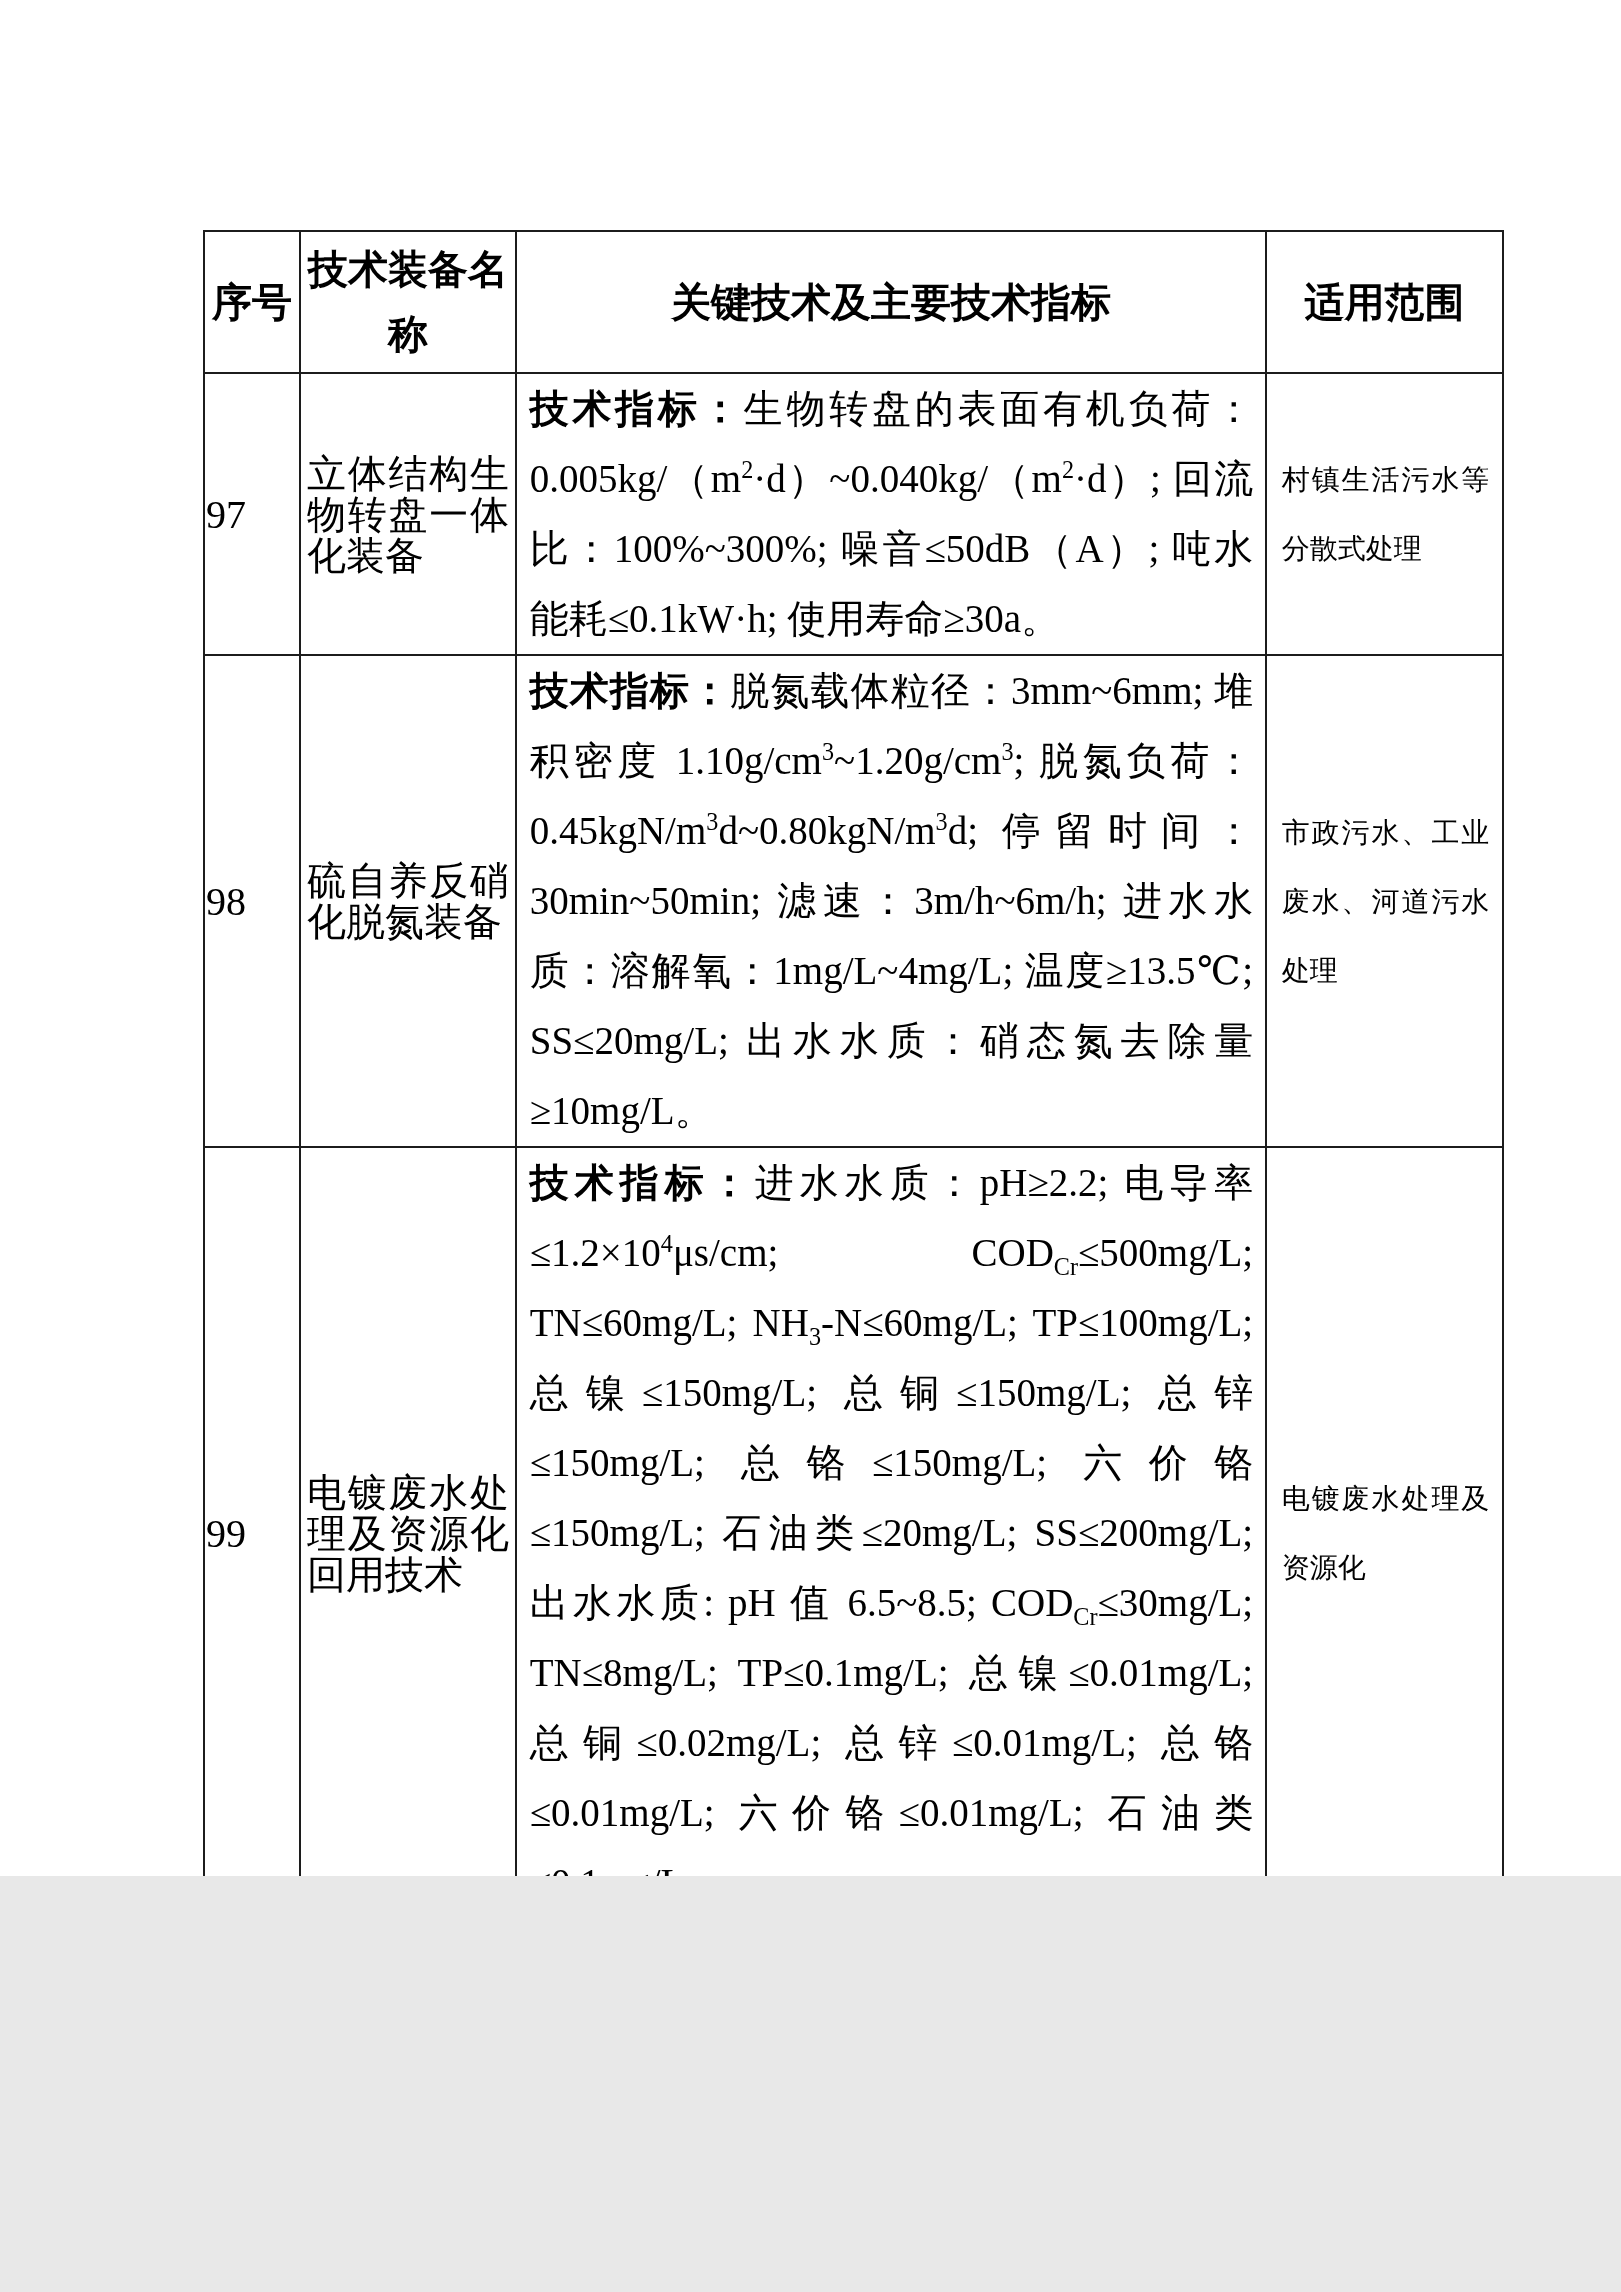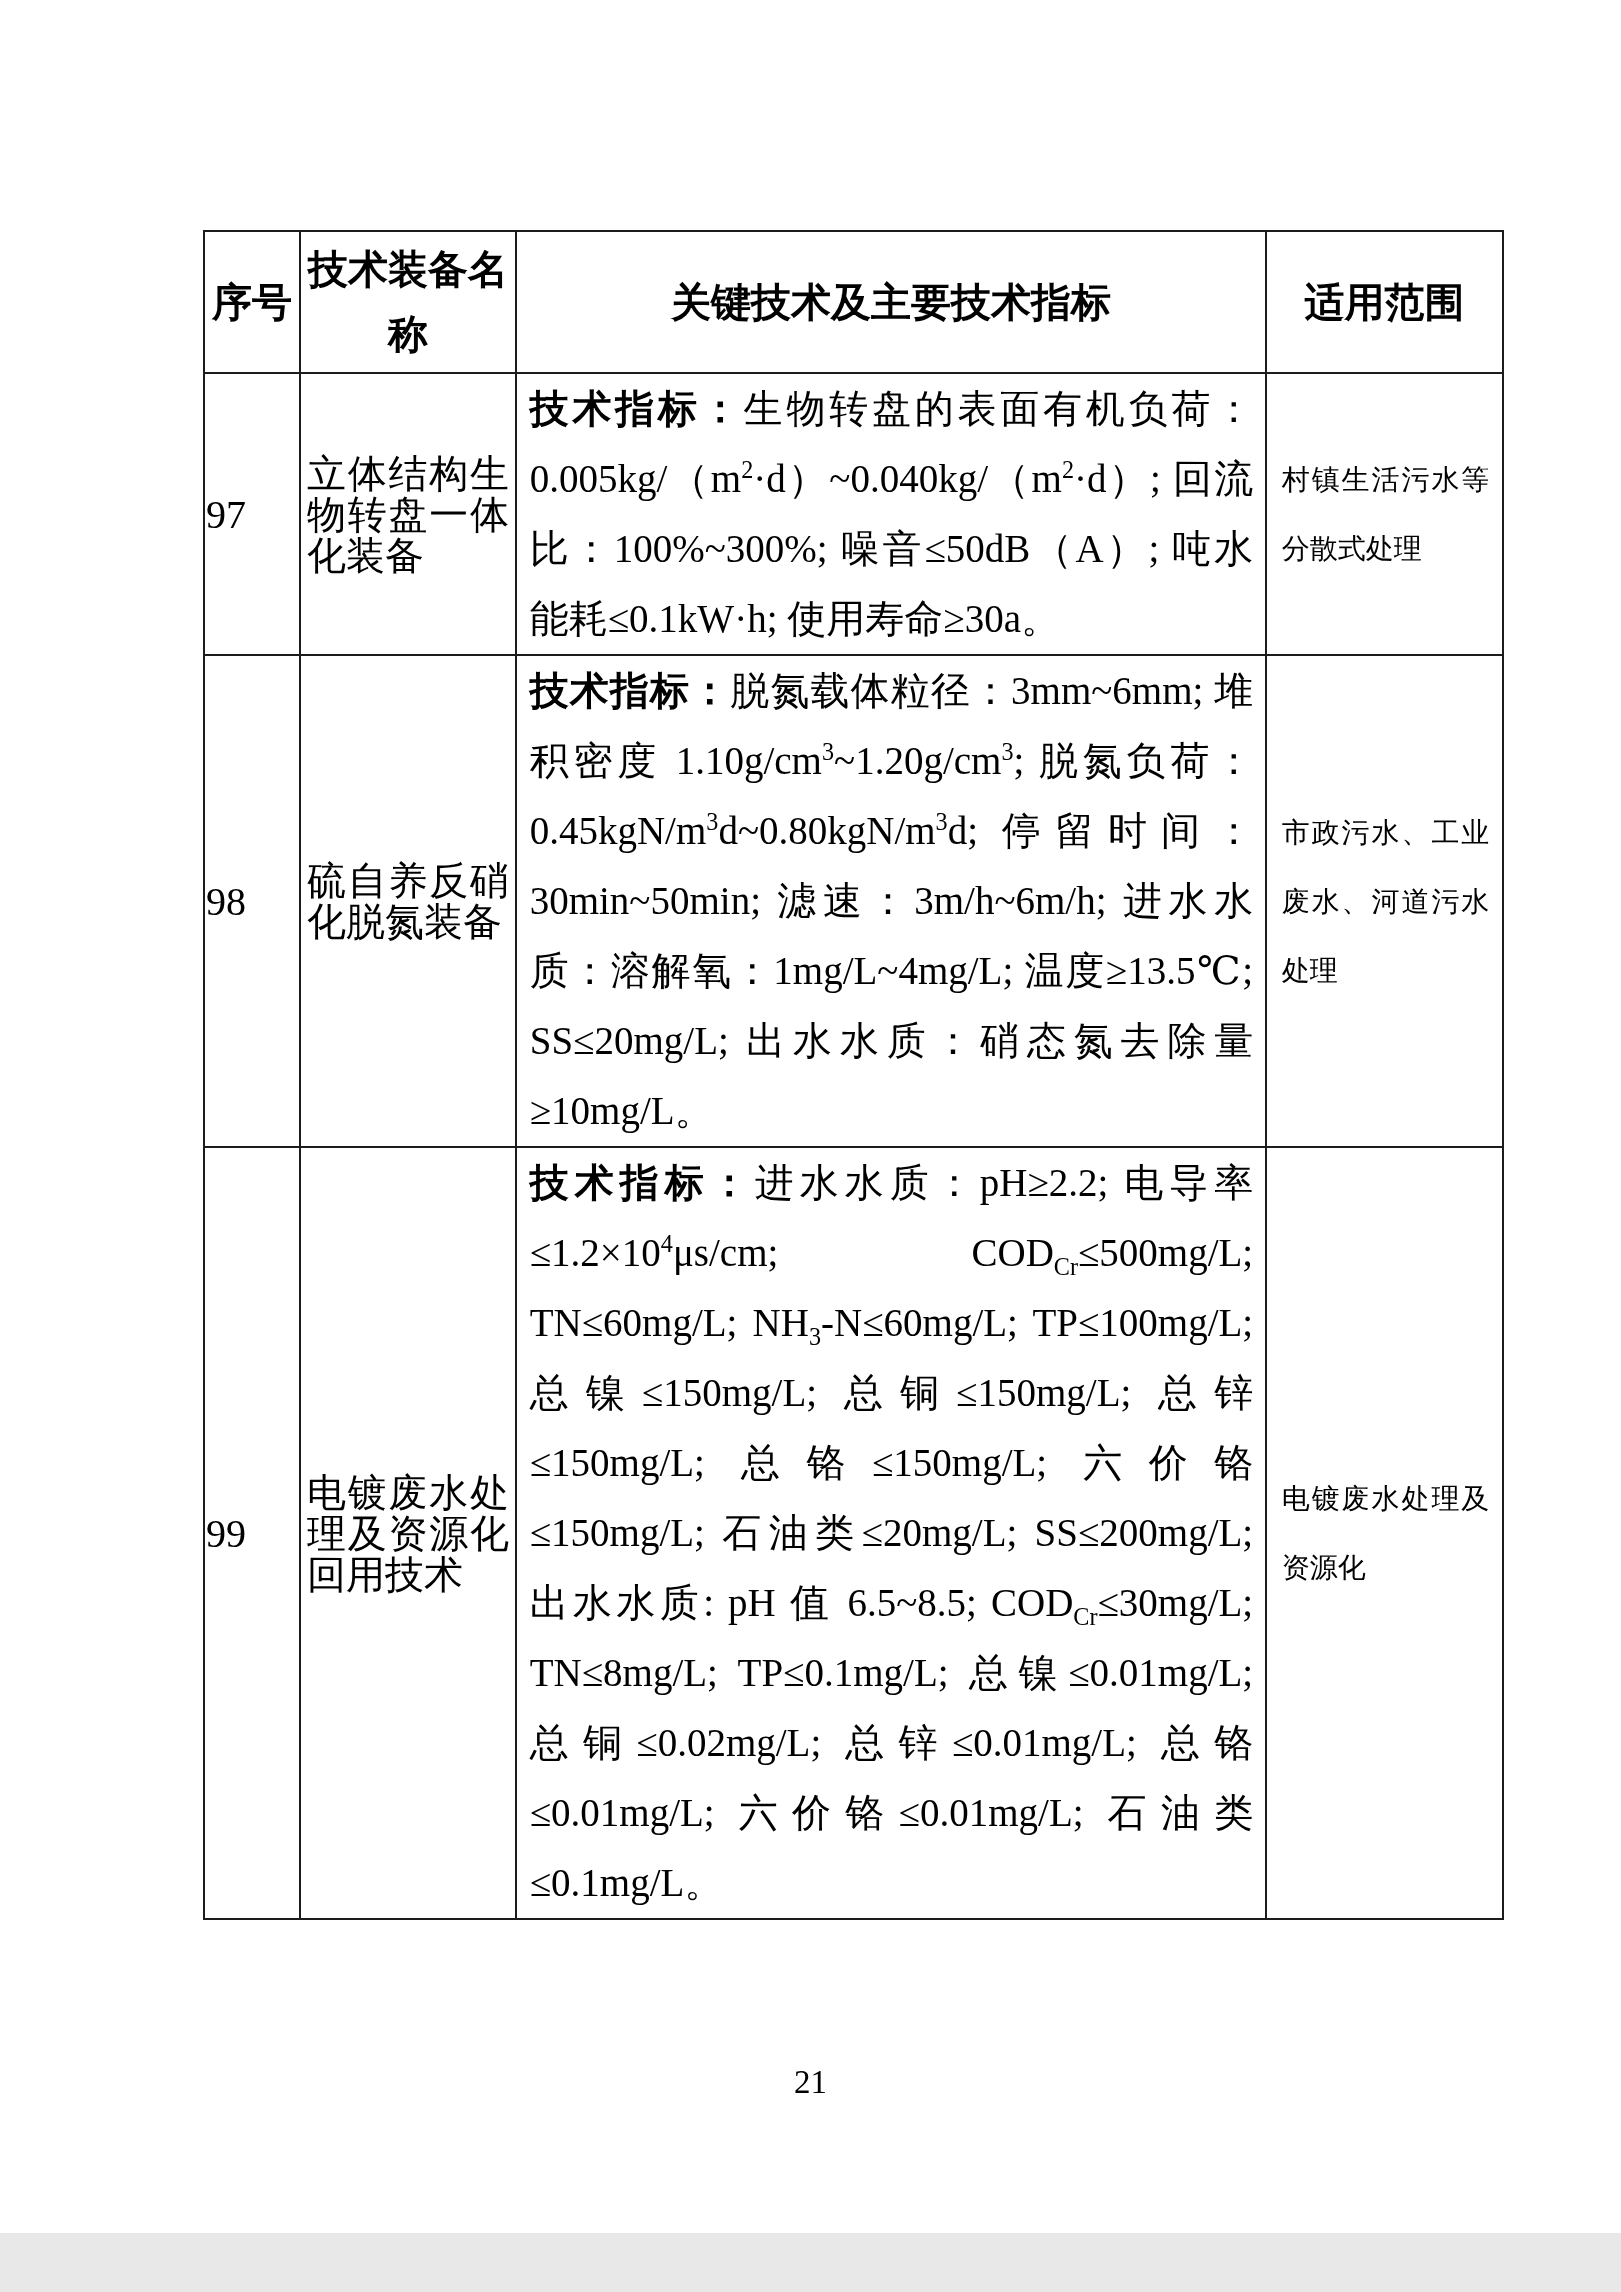--- a/index.html
+++ b/index.html
@@ -1,19 +1,19 @@
 <!DOCTYPE html>
 <html><head>
 <meta charset="utf-8">
 <style>
   html, body { margin: 0; padding: 0; background: #e8e8e8; }
   .page {
     position: relative;
     width: 1621px;
-    height: 2233px;
+    height: 1876px;
     background: #ffffff;
     font-family: "Liberation Serif", "DejaVu Serif", serif;
     color: #000000;
     overflow: hidden;
   }
   table.spec-table {
     position: absolute;
     left: 203px;
     top: 230px;
     width: 1299px;

